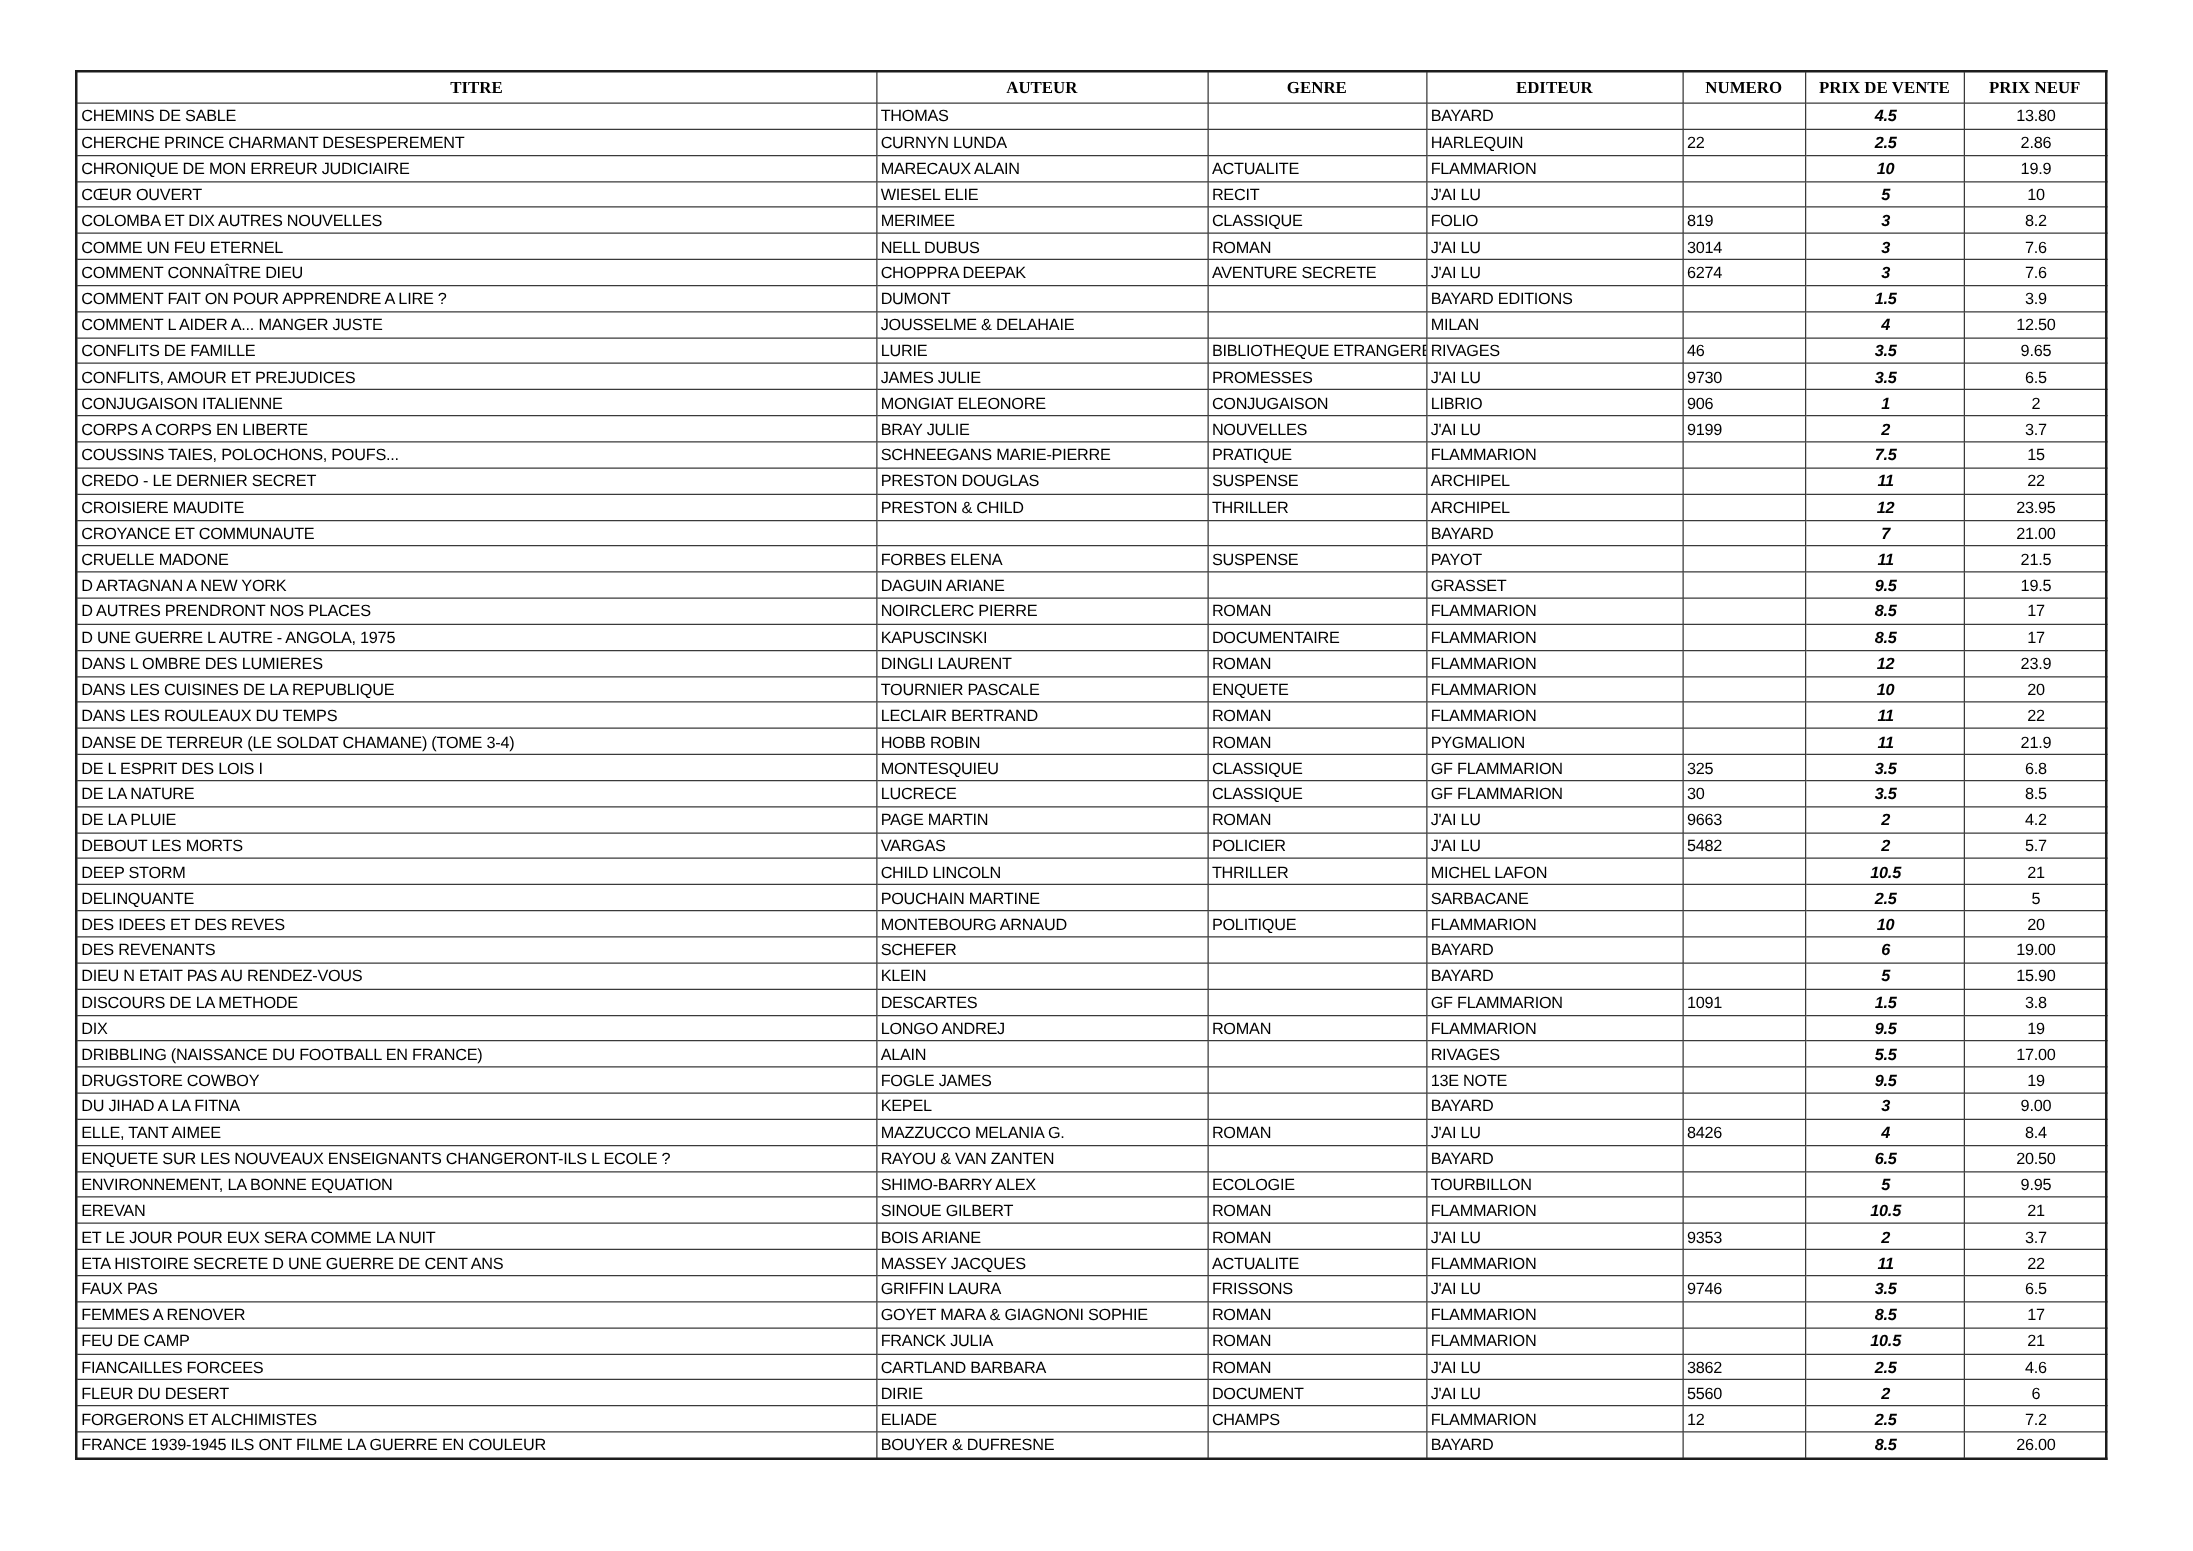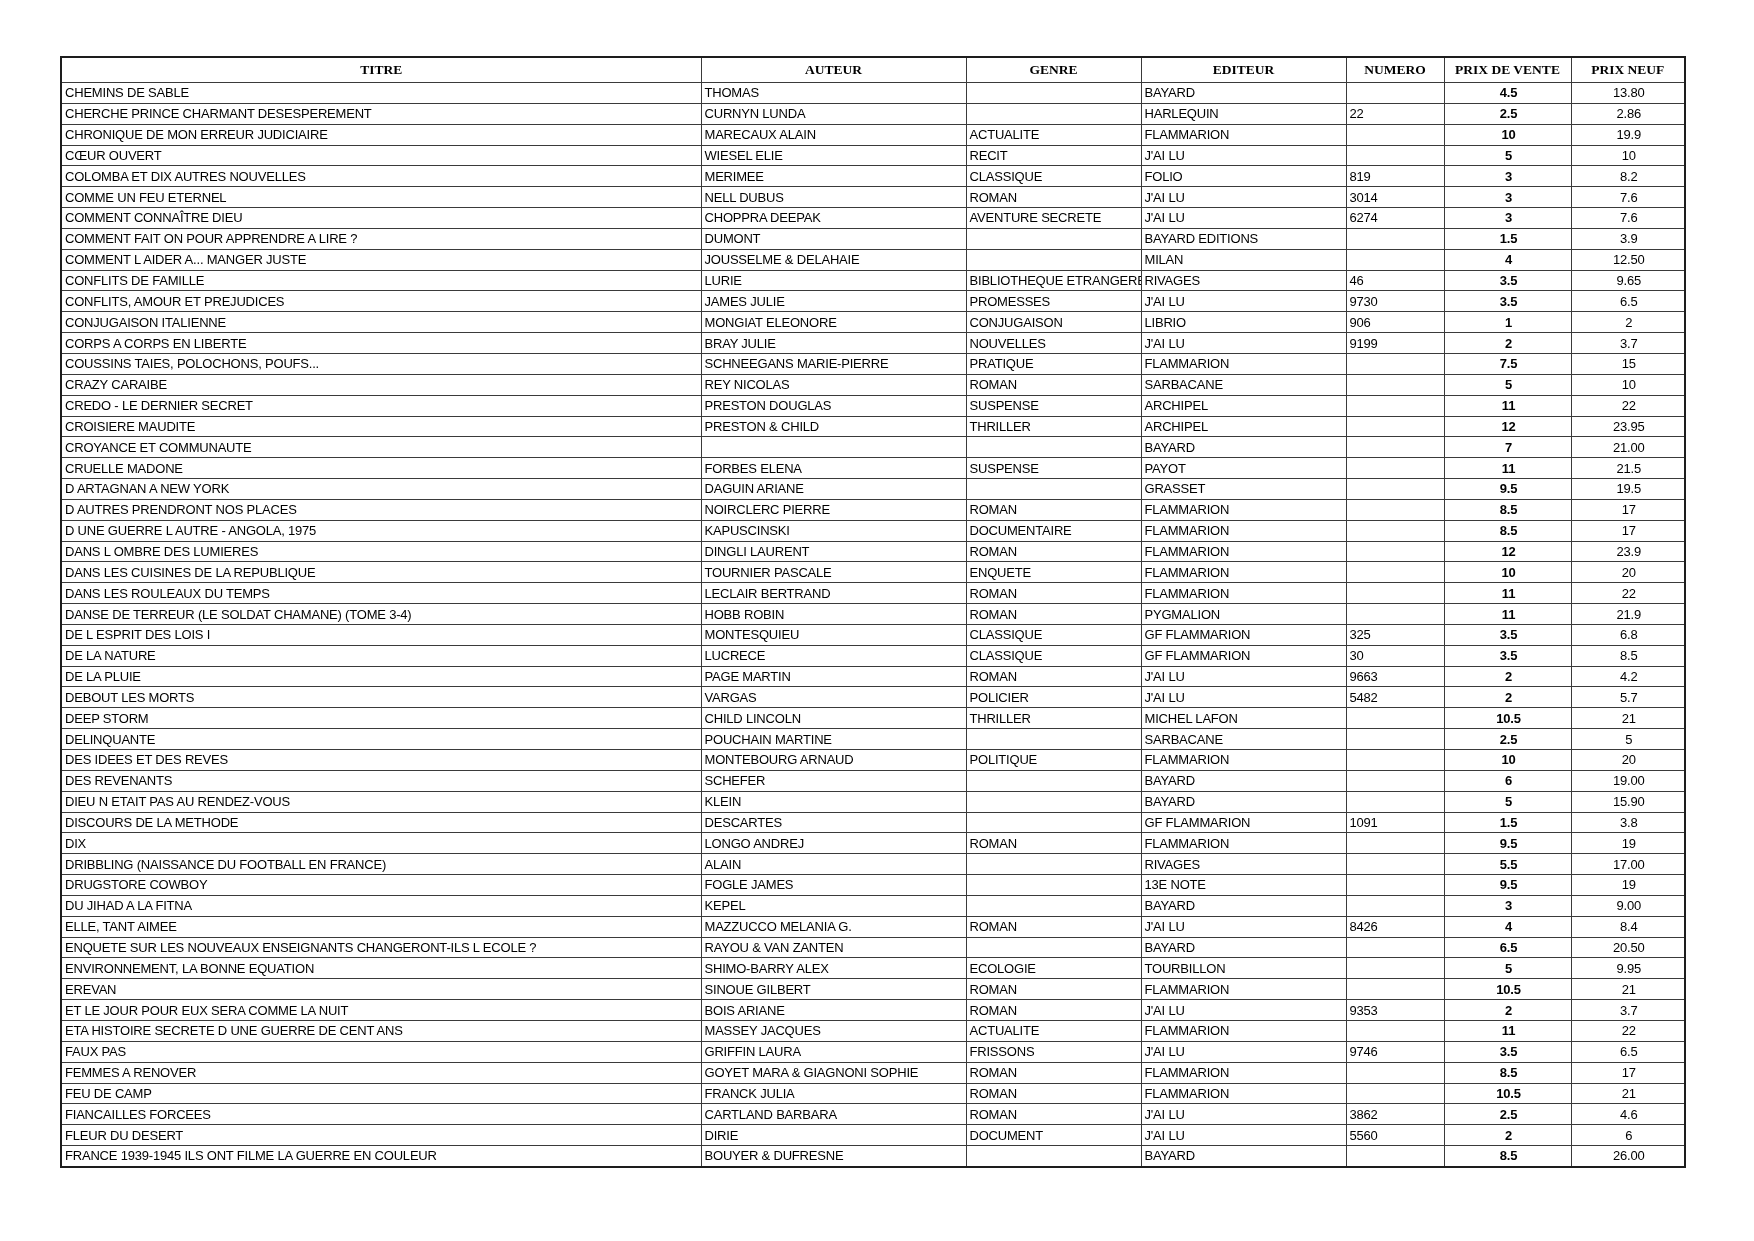--- a/index.html
+++ b/index.html
@@ -56,21 +56,21 @@
     text-align: left;
     vertical-align: middle;
     padding: 0 1px 0 3px;
     white-space: nowrap;
     overflow: hidden;
     letter-spacing: -0.2px;
   }
   
   table.books td:nth-child(5) { text-align: left; }
   
-  table.books td:nth-child(6) { text-align: center; font-weight: bold; }
+  table.books td:nth-child(6) { text-align: center; font-weight: bold; font-style: italic; }
   
   table.books td:nth-child(7) { text-align: center; }
 </style>
 </head>
 <body>
 
 <div class="page">
   <table class="books">
     <colgroup>
       <col class="c-titre">
@@ -213,29 +213,20 @@
         <tr>
           <td>COUSSINS TAIES, POLOCHONS, POUFS...</td>
           <td>SCHNEEGANS MARIE-PIERRE</td>
           <td>PRATIQUE</td>
           <td>FLAMMARION</td>
           <td></td>
           <td>7.5</td>
           <td>15</td>
         </tr>
         <tr>
-          <td>CRAZY CARAIBE</td>
-          <td>REY NICOLAS</td>
-          <td>ROMAN</td>
-          <td>SARBACANE</td>
-          <td></td>
-          <td>5</td>
-          <td>10</td>
-        </tr>
-        <tr>
           <td>CREDO - LE DERNIER SECRET</td>
           <td>PRESTON DOUGLAS</td>
           <td>SUSPENSE</td>
           <td>ARCHIPEL</td>
           <td></td>
           <td>11</td>
           <td>22</td>
         </tr>
         <tr>
           <td>CROISIERE MAUDITE</td>
@@ -546,20 +537,29 @@
         <tr>
           <td>FLEUR DU DESERT</td>
           <td>DIRIE</td>
           <td>DOCUMENT</td>
           <td>J'AI LU</td>
           <td>5560</td>
           <td>2</td>
           <td>6</td>
         </tr>
         <tr>
+          <td>FORGERONS ET ALCHIMISTES</td>
+          <td>ELIADE</td>
+          <td>CHAMPS</td>
+          <td>FLAMMARION</td>
+          <td>12</td>
+          <td>2.5</td>
+          <td>7.2</td>
+        </tr>
+        <tr>
           <td>FRANCE 1939-1945 ILS ONT FILME LA GUERRE EN COULEUR</td>
           <td>BOUYER &amp; DUFRESNE</td>
           <td></td>
           <td>BAYARD</td>
           <td></td>
           <td>8.5</td>
           <td>26.00</td>
         </tr>
       </tbody>
   </table>

